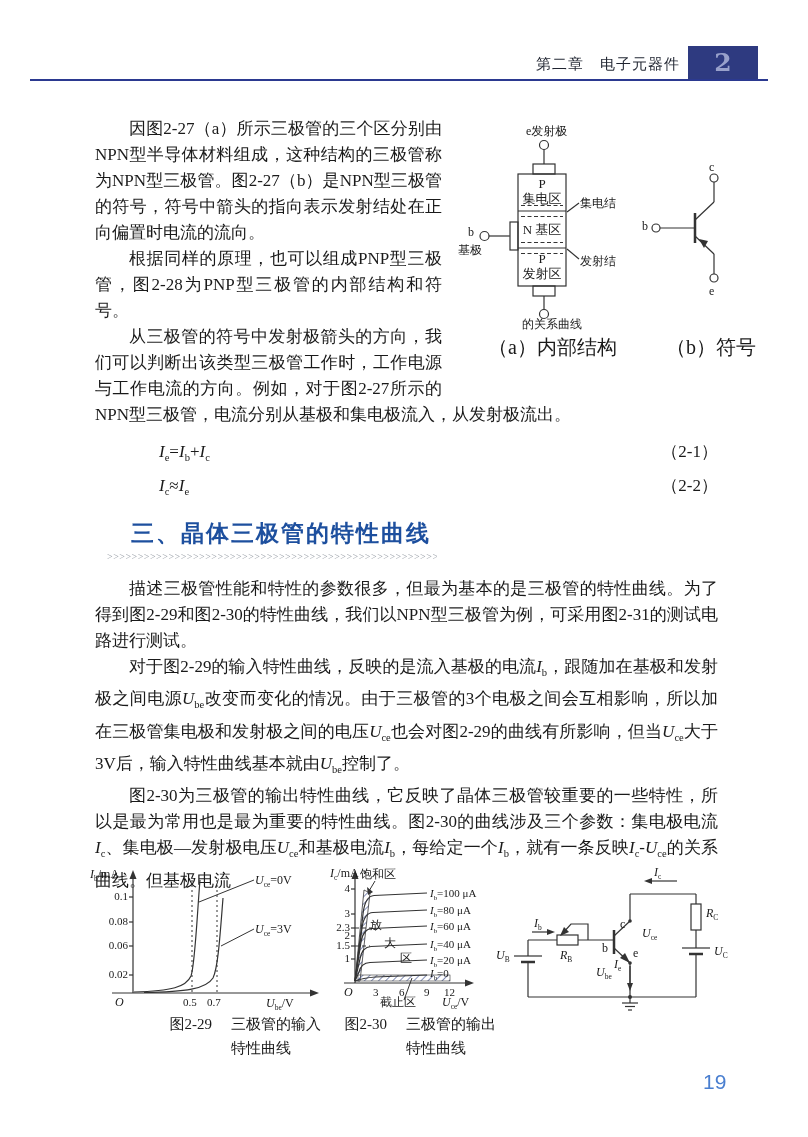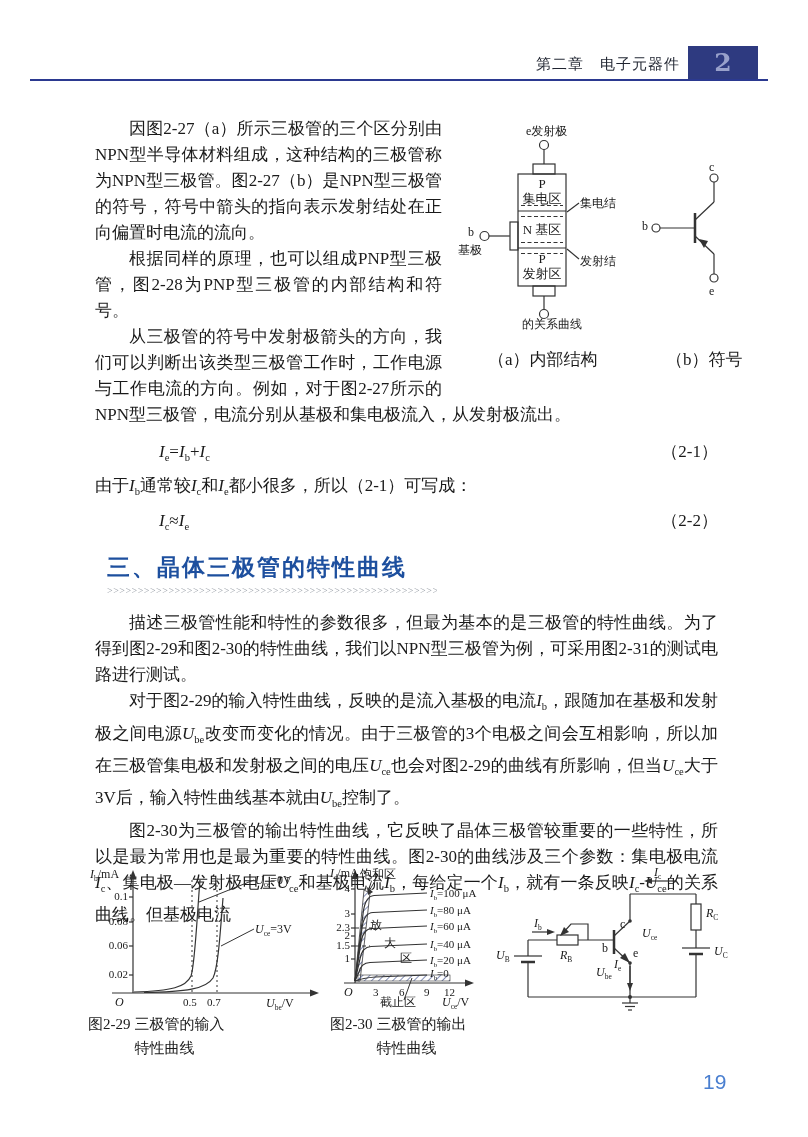--- a/index.html
+++ b/index.html
@@ -15,37 +15,37 @@
   .content{position:absolute;left:95px;top:116px;width:623px;}
   .content p{margin:0;font-size:17px;line-height:26px;text-align:justify;text-indent:2em;}
   .content p.noindent{text-indent:0;}
   sub{font-size:0.62em;}
   .fig28-wrap{float:right;width:302px;height:274px;position:relative;margin:0 -40px 4px 14px;
               font-size:13px;line-height:15px;}
   .fig28-wrap svg{position:absolute;left:0;top:0;}
   .lb{position:absolute;white-space:nowrap;font-size:12px;line-height:14px;}
   .lb.small{font-size:11px;}
   .regc{position:absolute;left:62px;width:48px;text-align:center;font-size:13px;}
-  .capline{position:absolute;font-size:17px;margin-top:12px;}
+  .capline{position:absolute;font-size:20px;}
   .figcap28{position:absolute;left:0;top:248px;width:100%;text-align:center;font-size:15px;}
   .eqsec{margin-top:10px;}
   .eqsec .line{font-size:17px;line-height:28px;}
   .eq{position:relative;font-size:17px;line-height:28px;padding-left:64px;}
   .eq .num{position:absolute;right:0;top:0;}
   
   .section-head{margin:11px 0 14px 12px;clear:none;}
   .section-title{font-family:"Liberation Sans","DejaVu Sans",sans-serif;font-weight:bold;
-                 font-size:23px;color:#1d4f9e;letter-spacing:2px;}
+                 font-size:23px;color:#1d4f9e;letter-spacing:2px;margin-left:24px;}
   .chevrons{font-size:10px;color:#9aa0a8;letter-spacing:0.5px;margin-top:2px;width:330px;
             overflow:hidden;white-space:nowrap;}
   
   .figrow{position:absolute;left:0;top:856px;width:808px;height:240px;}
   .figbox{position:absolute;}
   .figbox svg{position:absolute;left:0;top:0;}
-  .figcap{position:absolute;left:0;right:12px;display:flex;justify-content:flex-start;gap:4px;
+  .figcap{position:absolute;left:0;right:12px;display:flex;justify-content:flex-end;gap:19px;
           font-size:15px;line-height:24px;}
   .ytick{position:absolute;text-align:right;font-size:11px;line-height:13px;}
   .pagenum{position:absolute;left:703px;top:1070px;font-size:21px;color:#4a7fd0;
            font-family:"Liberation Sans","DejaVu Sans",sans-serif;}
 </style>
 </head>
 <body>
 
 <div class="page">
 
@@ -111,21 +111,20 @@
 
     <p>因图2-27（a）所示三极管的三个区分别由NPN型半导体材料组成，这种结构的三极管称为NPN型三极管。图2-27（b）是NPN型三极管的符号，符号中箭头的指向表示发射结处在正向偏置时电流的流向。</p>
     <p>根据同样的原理，也可以组成PNP型三极管，图2-28为PNP型三极管的内部结构和符号。</p>
     <p>从三极管的符号中发射极箭头的方向，我们可以判断出该类型三极管工作时，工作电源与工作电流的方向。例如，对于图2-27所示的NPN型三极管，电流分别从基极和集电极流入，从发射极流出。</p>
 
     <div class="eqsec">
       <div class="eq">
         <span><i>I</i><sub>e</sub>=<i>I</i><sub>b</sub>+<i>I</i><sub>c</sub></span>
         <span class="num">（2-1）</span>
       </div>
-      <p class="line noindent">由于<i>I</i><sub>b</sub>通常较<i>I</i><sub>c</sub>和<i>I</i><sub>e</sub>都小很多，所以（2-1）可写成：</p>
       <div class="eq">
         <span><i>I</i><sub>c</sub>≈<i>I</i><sub>e</sub></span>
         <span class="num">（2-2）</span>
       </div>
     </div>
 
     <div class="section-head">
       <div class="section-title">三、晶体三极管的特性曲线</div>
       <div class="chevrons">&gt;&gt;&gt;&gt;&gt;&gt;&gt;&gt;&gt;&gt;&gt;&gt;&gt;&gt;&gt;&gt;&gt;&gt;&gt;&gt;&gt;&gt;&gt;&gt;&gt;&gt;&gt;&gt;&gt;&gt;&gt;&gt;&gt;&gt;&gt;&gt;&gt;&gt;&gt;&gt;&gt;&gt;&gt;&gt;&gt;&gt;&gt;&gt;&gt;&gt;&gt;&gt;&gt;&gt;&gt;&gt;&gt;&gt;</div>
     </div>

